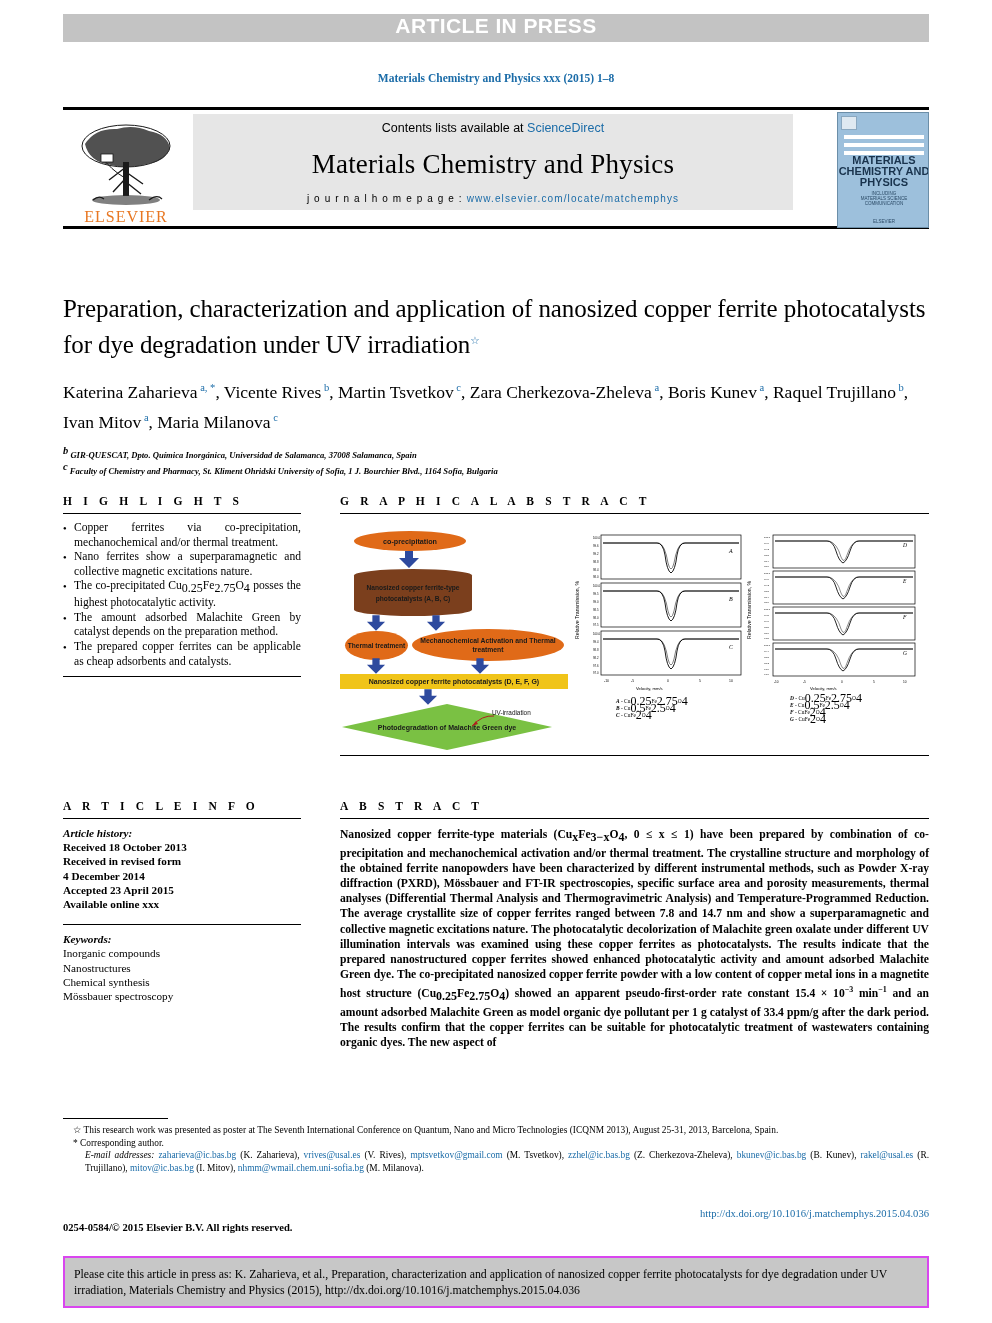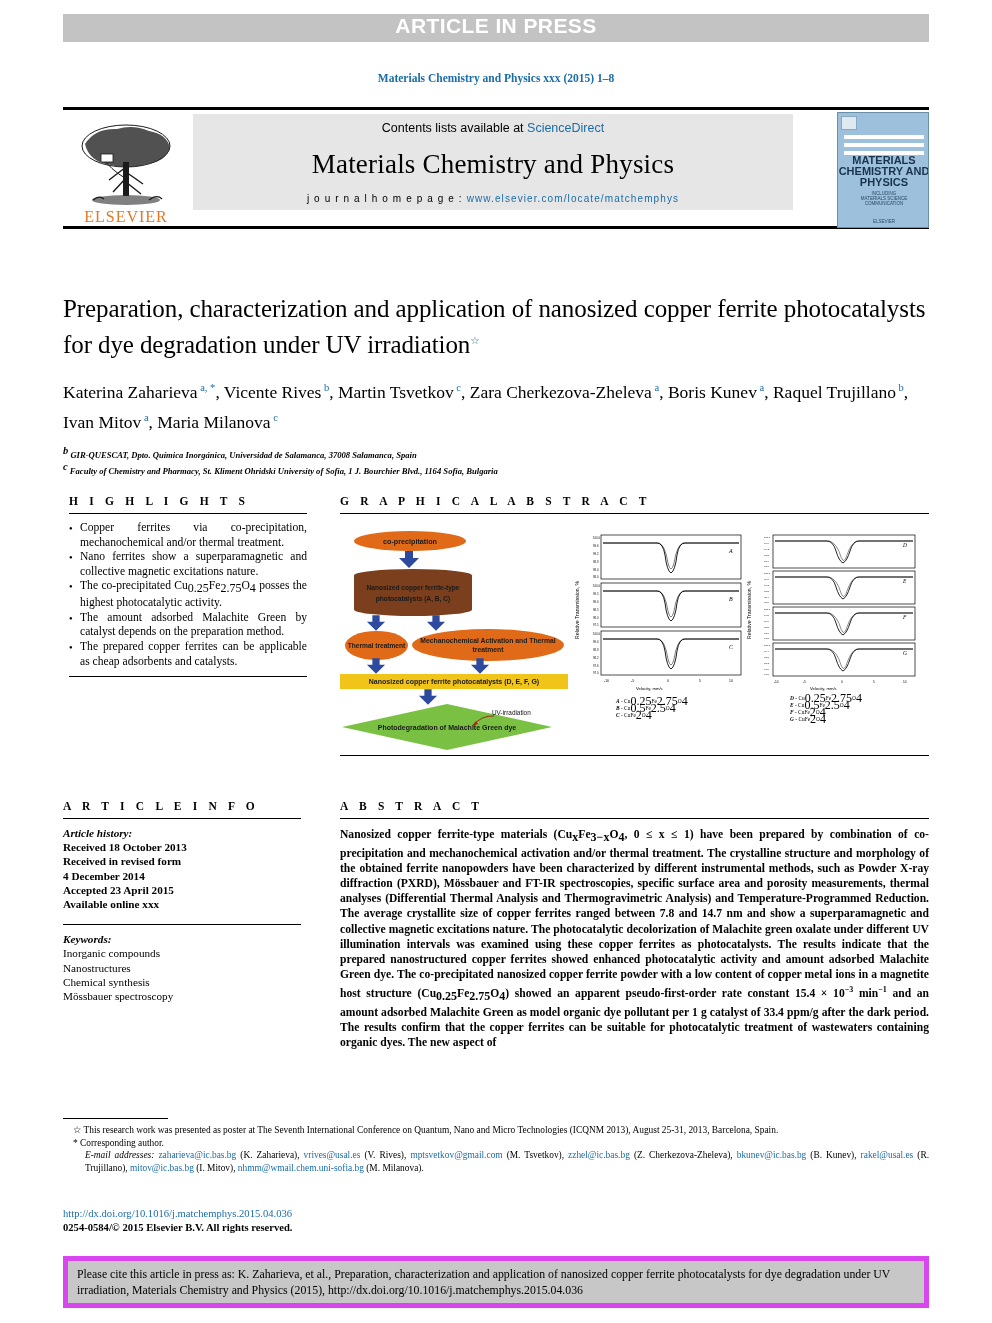--- a/index.html
+++ b/index.html
@@ -104,21 +104,21 @@
   .affil .sup { color:#000; font-weight:bold; }
 
   
   .sec-head {
     font-family:"Liberation Serif", serif; font-weight:bold; font-size:11.5px;
     letter-spacing:4.2px;
   }
   .rule { border-top:1.6px solid #000; }
 
   
-  .left-col { position:absolute; left:63px; top:495px; width:238px;margin-left:6px; }
+  .left-col { position:absolute; left:63px; top:495px; width:238px; }
   .hl-list { margin:0; padding:0; list-style:none;
     font-family:"Liberation Serif", serif; font-size:11.6px; line-height:14.6px;
     text-align:justify; }
   .hl-list li { position:relative; padding-left:11px; }
   .hl-list li:before {
     content:"\25CF"; position:absolute; left:0; top:0px; font-size:6px; line-height:15px;
   }
   .sub { font-size:12px; vertical-align:sub; }
 
   .info-block { position:absolute; left:63px; top:800px; width:238px; }
@@ -185,27 +185,27 @@
     position:absolute; left:63px; top:1124px; width:866px;
     font-family:"Liberation Serif", serif; font-size:9.4px; line-height:12.6px;
     text-align:justify;
   }
   .footnotes .lnk { color:#1b6ca8; }
   .footnotes .em { font-style:italic; }
   .doi-line {
     position:absolute; left:63px; top:1207px; width:866px;
     font-family:"Liberation Serif", serif; font-size:10.6px; line-height:14px;
   }
-  .doi-line .lnk { color:#1b6ca8; }
+  .doi-line .lnk { color:#1b6ca8;text-align:right; }
   .copy-line { font-weight:bold; }
 
   
   .cite-box {
     position:absolute; left:63px; top:1256px; width:866px; height:52px;
-    background:#c7c7c7; border:5px solid #d946ef;
+    background:#c7c7c7; border:2px solid #d946ef;
     display:flex; align-items:center; padding:12px 9px;
   }
   .cite-text { font-family:"Liberation Serif", serif; font-size:11.8px; line-height:16px; }
 </style>
 </head>
 <body>
 
 <div class="press-band">
   <span>ARTICLE IN PRESS</span>
 </div>

